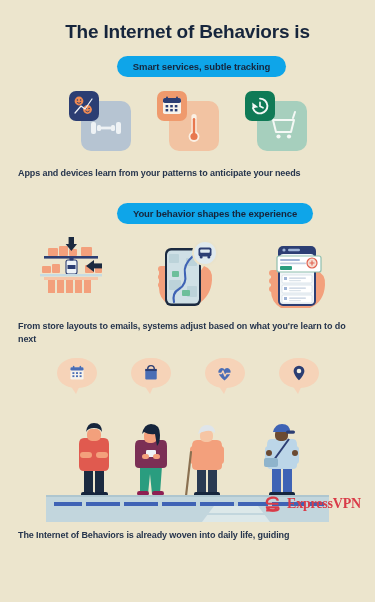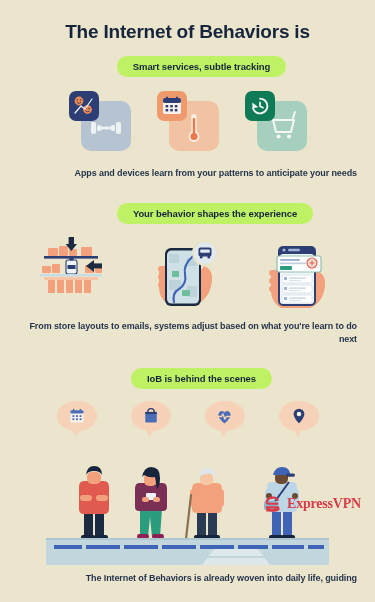--- a/index.html
+++ b/index.html
@@ -19,35 +19,35 @@
     line-height:1.28;
     color:#16253c;
     padding:20px 26px 0 26px;
     letter-spacing:-0.2px;
   }
   .title .l2{display:block;}
 
   
   .pill-wrap{display:flex;justify-content:center;}
   .pill{
-    background:#bef264;
+    background:#0ea5e9;
     color:#16253c;
     font-size:9.5px;
     font-weight:bold;
     border-radius:999px;
     padding:5px 16px;
     display:inline-block;
     letter-spacing:-0.1px;
     white-space:nowrap;
     margin-left:28px;
   }
 
   
   .caption{
-    text-align:right;
+    text-align:left;
     font-size:9px;
     font-weight:bold;
     color:#26354d;
     padding:0 18px;
     line-height:1.45;
     letter-spacing:-0.1px;
   }
 
   
   .cards{
@@ -310,23 +310,20 @@
           <rect x="33" y="61.4" width="17" height="1.4" rx="0.7" fill="#c3cfe0"></rect>
           <rect x="33" y="64" width="12" height="1.2" rx="0.6" fill="#dbe3ea"></rect>
         </g>
       </svg>
     </div>
 
   </div>
 
   <div class="caption" style="margin-top:12px;">From store layouts to emails, systems adjust based on what you're learn to do next</div>
 
-  <div class="pill-wrap" style="margin-top:22px;">
-    <span class="pill">IoB is behind the scenes</span>
-  </div>
 
   <div class="bubbles">
     <div class="bubble">
       <svg width="18" height="18" viewBox="0 0 22 22">
         <rect x="3" y="4" width="16" height="15" rx="1.6" fill="#f7f3ec"></rect>
         <rect x="3" y="4" width="16" height="4" rx="1.6" fill="#4a6db5"></rect>
         <rect x="6" y="2.2" width="1.8" height="3.2" rx="0.9" fill="#4a6db5"></rect>
         <rect x="14.2" y="2.2" width="1.8" height="3.2" rx="0.9" fill="#4a6db5"></rect>
         <g fill="#4a6db5">
           <rect x="5.4" y="10" width="2.4" height="2.2"></rect>

